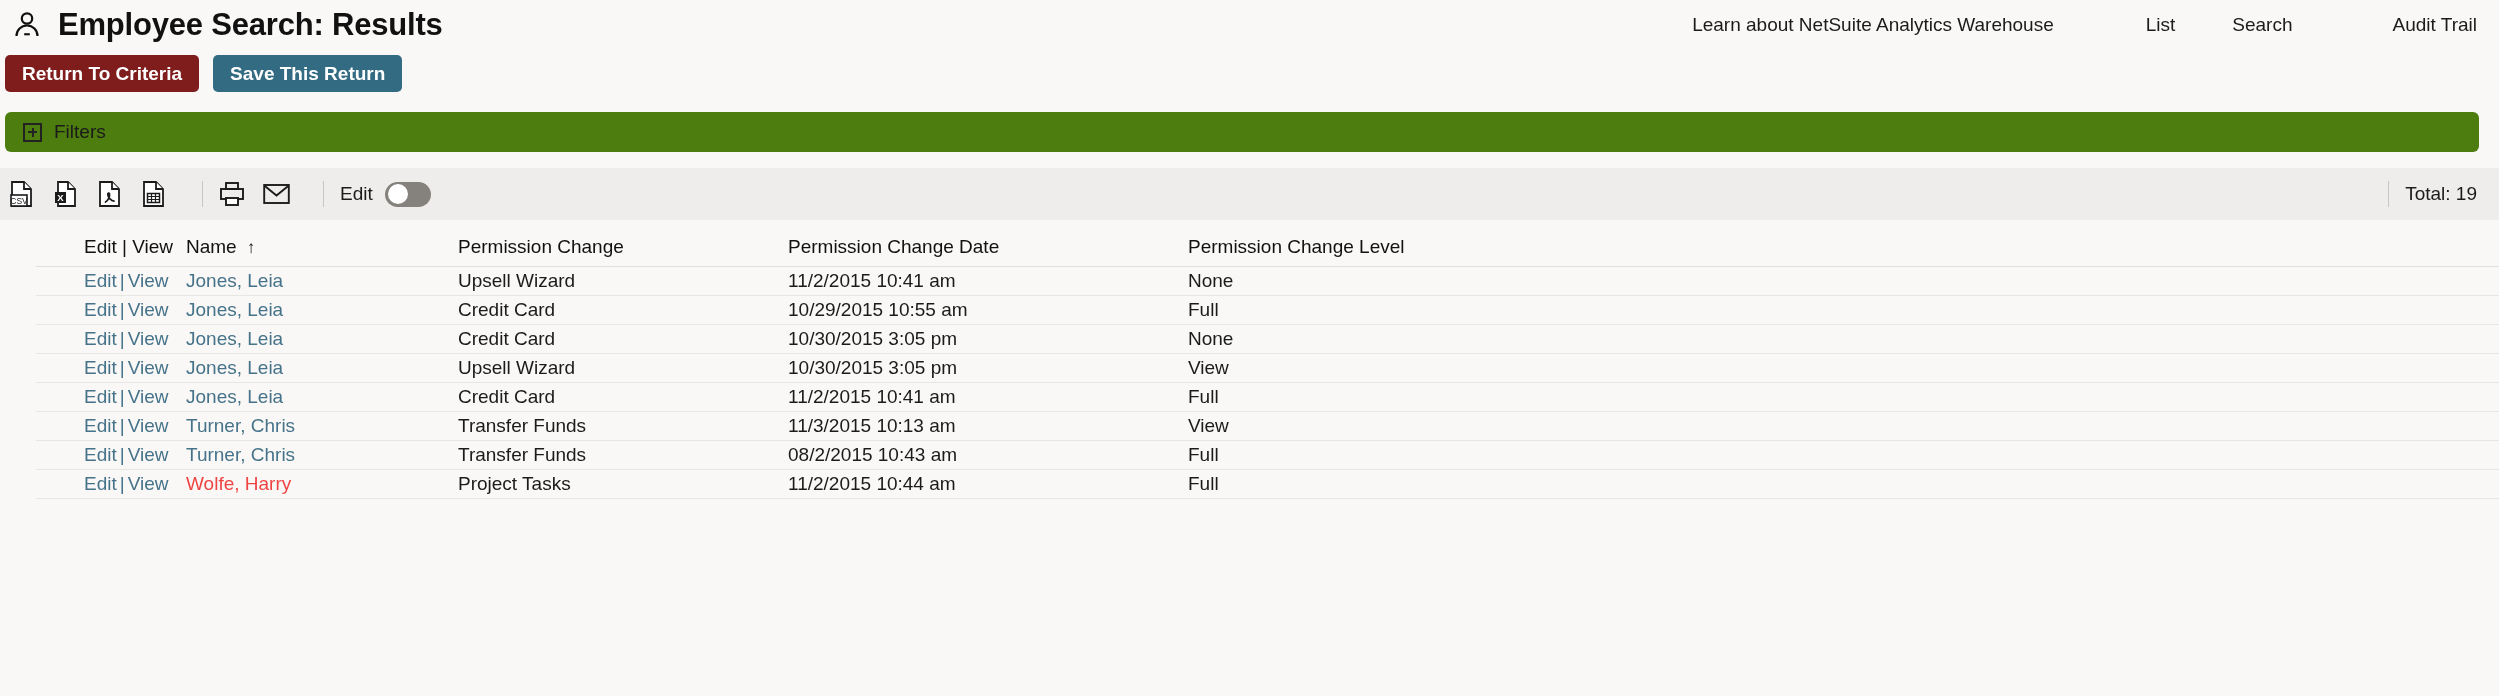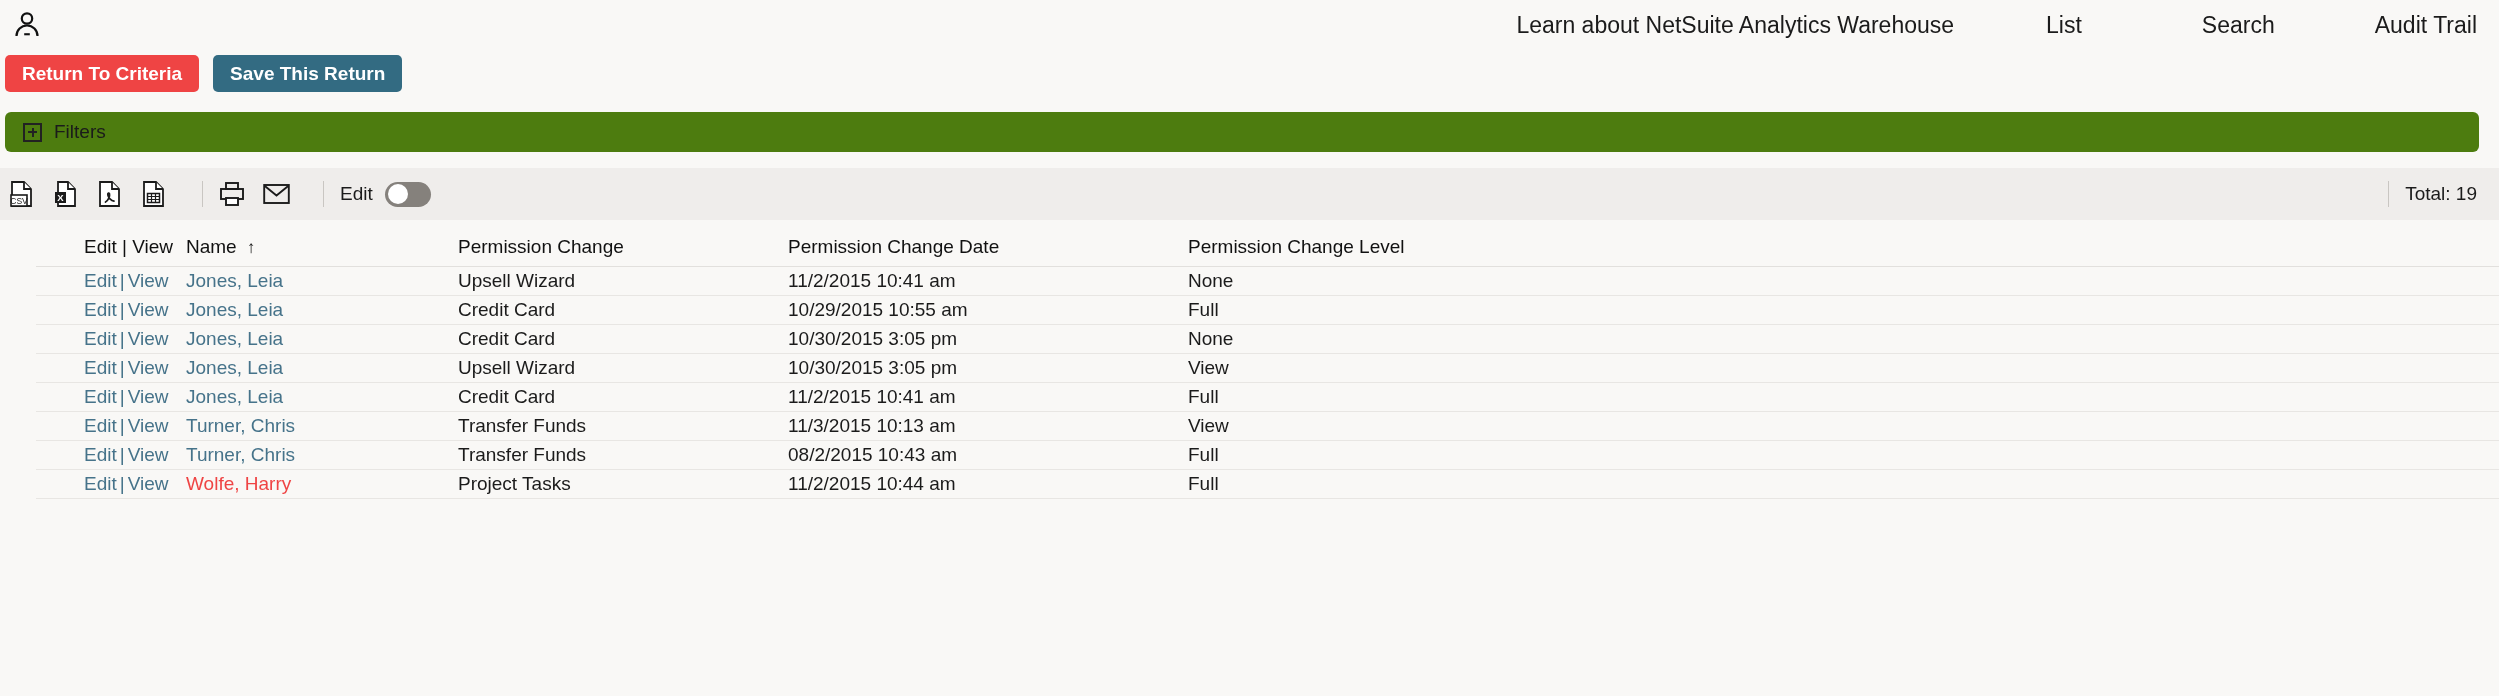--- a/index.html
+++ b/index.html
@@ -29,28 +29,28 @@
     color: #111;
     white-space: nowrap;
   }
   .header-nav {
     margin-left: auto;
     display: flex;
     align-items: center;
     gap: 0;
   }
   .header-nav a {
-    font-size: 23px;
+    font-size: 19px;
     color: #1b1b1b;
     text-decoration: none;
     white-space: nowrap;
     padding: 4px 0;
   }
   .nav-learn { margin-right: 92px; }
-  .nav-list { margin-right: 120px; }
+  .nav-list { margin-right: 57px; }
   .nav-search { margin-right: 100px; }
 
   
   .actions {
     display: flex;
     gap: 14px;
     padding: 5px 0 0 5px;
     height: 48px;
     align-items: flex-start;
   }
@@ -202,31 +202,32 @@
 
 <div class="header">
   <div class="title-group">
     <span class="person-icon">
       <svg viewBox="0 0 30 30" width="30" height="30" aria-hidden="true">
         <circle cx="15" cy="8.5" r="5.2" fill="none" stroke="#111" stroke-width="2.2"></circle>
         <path d="M4.5 26 A10.5 10.5 0 0 1 25.5 26" fill="none" stroke="#111" stroke-width="2.2"></path>
         <rect x="12.2" y="23.2" width="5.6" height="2.1" fill="#111"></rect>
       </svg>
     </span>
+    <h1 class="page-title">Employee Search: Results</h1>
   </div>
   <nav class="header-nav">
     <a class="nav-learn">Learn about NetSuite Analytics Warehouse</a>
     <a class="nav-list">List</a>
     <a class="nav-search">Search</a>
     <a class="nav-audit">Audit Trail</a>
   </nav>
 </div>
 
 <div class="actions">
-  <button class="btn" style="background: #ef4444;">Return To Criteria</button>
+  <button class="btn" style="background: #7f1d1d;">Return To Criteria</button>
   <button class="btn" style="background: rgb(51, 107, 130);">Save This Return</button>
 </div>
 
 <div class="filters-bar">
   <span class="expander"></span>
   <span class="filters-label">Filters</span>
 </div>
 
 <div class="toolbar">
 

